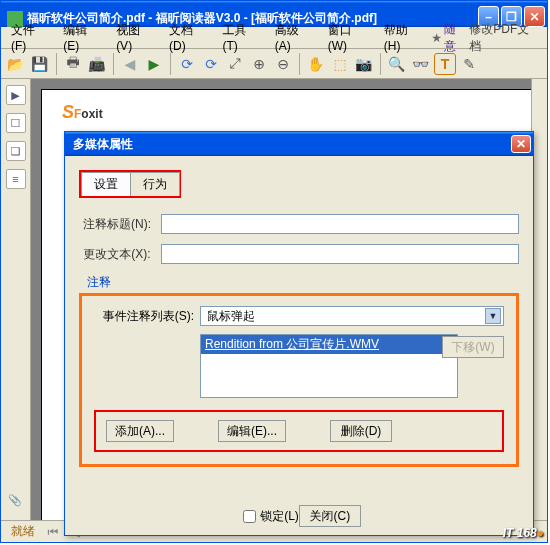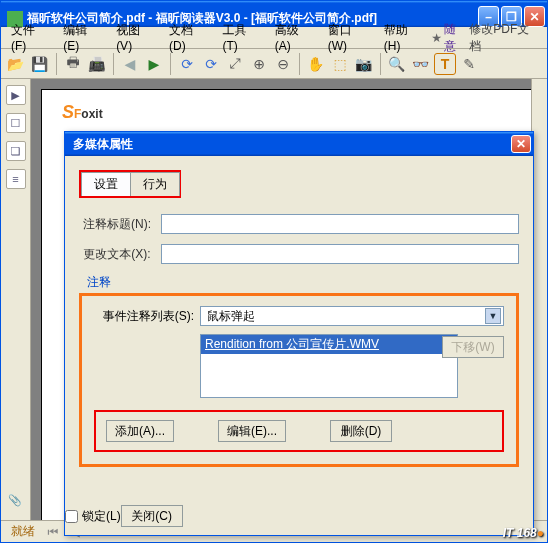--- a/index.html
+++ b/index.html
@@ -81,21 +81,21 @@
 .events-row label { width:100px; text-align:right; margin-right:6px; }
 .select-box { flex:1; height:20px; border:1px solid #7f9db9; background:#fff; display:flex; align-items:center; justify-content:space-between; padding:0 2px 0 6px; }
 .select-arrow { width:16px; height:16px; background:#c8d8f0; border:1px solid #7f9db9; display:flex; align-items:center; justify-content:center; color:#234; font-size:9px; }
 .listbox { border:1px solid #7f9db9; background:#fff; height:64px; width: 258px; margin-left: 0; overflow:auto; }
 .list-item { background:#316ac5; color:#fff; padding:1px 4px;text-decoration:underline; }
 .side-buttons { position:absolute; right:12px; top:40px; display:flex; flex-direction:column; gap:14px; }
 .btn { min-width:62px; height:22px; border:1px solid #919b9c; background:#ece9d8; padding:0 8px; display:inline-flex; align-items:center; justify-content:center; cursor:default; }
 .btn.disabled { color:#aca899; }
 .red-actions { border:2px solid #e00; padding:8px 10px; display:flex; gap:44px; }
 
-.dlg-footer { position:absolute; left:0; right:14px; bottom:8px; display:flex; align-items:center; justify-content:flex-start;margin-top:20px; }
+.dlg-footer { position:absolute; left:20px; right:14px; bottom:8px; display:flex; align-items:center; justify-content:center;margin-top:20px; }
 .chk { display:flex; align-items:center; gap:4px; }
 .chk input { width:13px; height:13px; }
 
 .watermark { position:absolute; right:6px; bottom:4px; font-style:italic; font-weight:bold; color:#fff; text-shadow:1px 1px 2px #000; font-size:16px; font-family:Arial; z-index:200; pointer-events:none; }
 .watermark .dot { color:#f58b1f; }
 
 .scroll-v { position:absolute; right:0; top:0; width:16px; height:100%; background:#ece9d8; border-left:1px solid #aca899; }
 </style>
 </head>
 <body>

